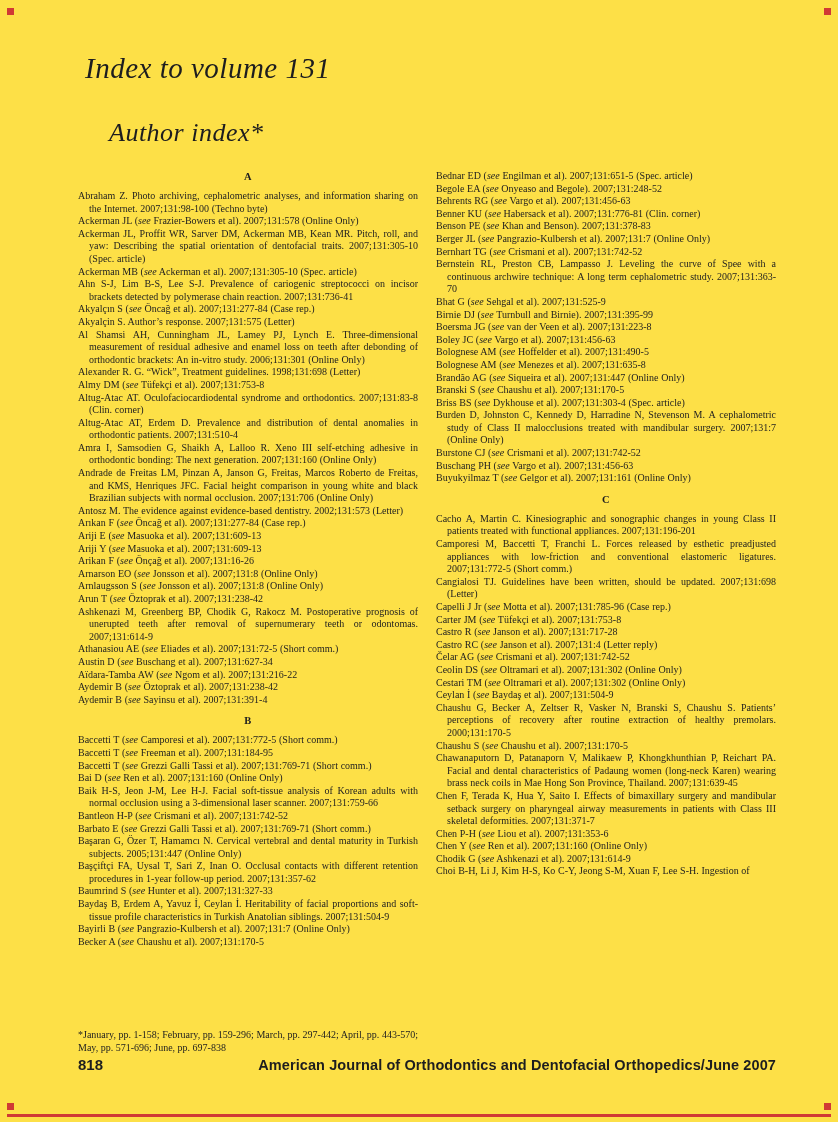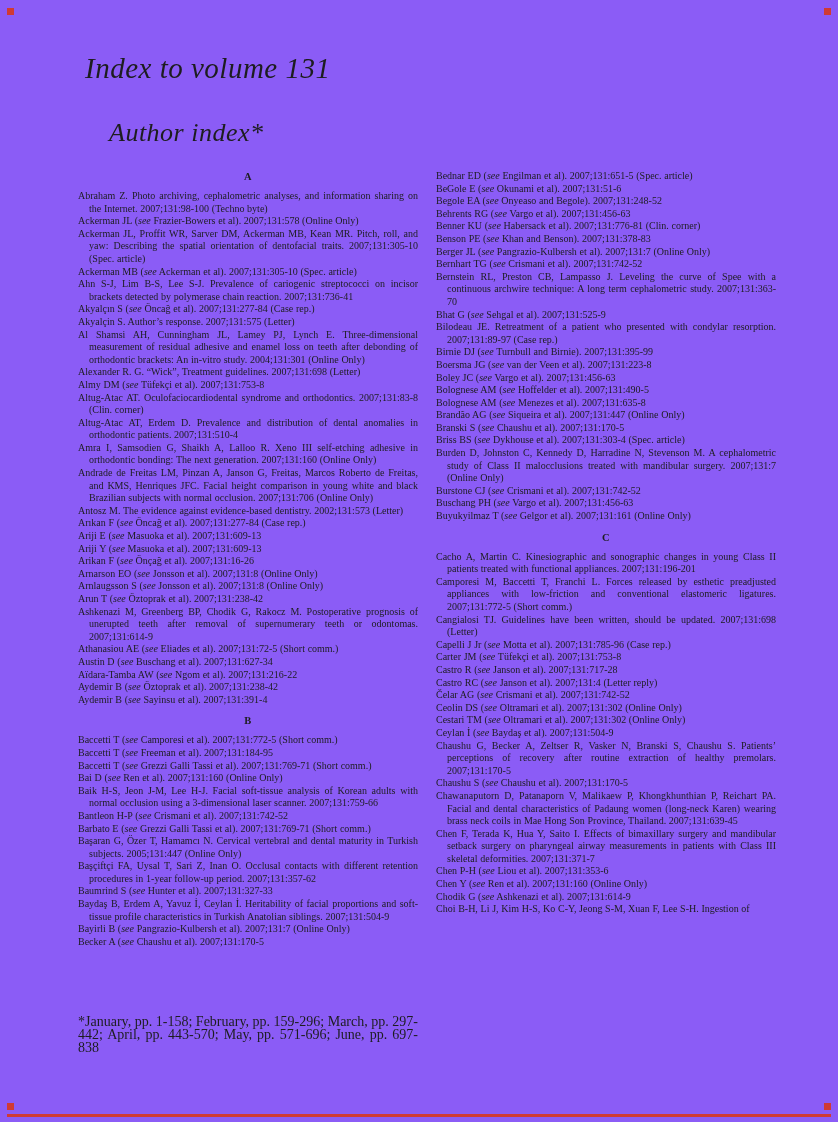--- a/index.html
+++ b/index.html
@@ -1,19 +1,19 @@
 <!DOCTYPE html>
 <html style="--crop: #d03a34;"><head>
 <meta charset="utf-8">
 <style>
   html,body{margin:0;padding:0;background:#ffffff;}
   .page{
     position:relative;
     width:838px;height:1122px;
-    background:#8b5cf6;
+    background:#fde047;
     font-family:"Liberation Serif", serif;
     color:#1d1d1f;
     overflow:hidden;
   }
   .crop{position:absolute;background:var(--crop,#d03a34);}
   .crop-tl{left:7px;top:8px;width:7px;height:7px;}
   .crop-tr{left:824px;top:8px;width:7px;height:7px;}
   .crop-bl{left:7px;top:1103px;width:7px;height:7px;}
   .crop-br{left:824px;top:1103px;width:7px;height:7px;}
   .bottom-rule{left:7px;top:1114px;width:824px;height:3px;}
@@ -43,21 +43,21 @@
   }
   .entries > .section-letter:first-child{margin-top:1px;}
   .entry{
     font-size:10px;line-height:12.6px;
     text-align:justify;
     padding-left:11px;text-indent:-11px;
     word-spacing:0.2px;
   }
   .footnote{
     margin-top:auto;
-    font-size:14px;line-height:13px;text-align:justify;
+    font-size:10px;line-height:13px;text-align:justify;
     padding-top:10px;
   }
   .footer{
     position:absolute;left:78px;top:1056px;width:698px;
     display:flex;justify-content:space-between;align-items:baseline;
     font-family:"Liberation Sans", sans-serif;font-weight:bold;
   }
   .page-number{font-size:15px;}
   .journal-name{font-size:14.5px;letter-spacing:0.1px;}
 </style>
@@ -79,22 +79,22 @@
     <div class="column">
       <div class="entries">
           <div class="section-letter">A</div>
           <div class="entry">Abraham Z. Photo archiving, cephalometric analyses, and information sharing on the Internet. 2007;131:98-100 (Techno byte)</div>
           <div class="entry">Ackerman JL (<i>see</i> Frazier-Bowers et al). 2007;131:578 (Online Only)</div>
           <div class="entry">Ackerman JL, Proffit WR, Sarver DM, Ackerman MB, Kean MR. Pitch, roll, and yaw: Describing the spatial orientation of dentofacial traits. 2007;131:305-10 (Spec. article)</div>
           <div class="entry">Ackerman MB (<i>see</i> Ackerman et al). 2007;131:305-10 (Spec. article)</div>
           <div class="entry">Ahn S-J, Lim B-S, Lee S-J. Prevalence of cariogenic streptococci on incisor brackets detected by polymerase chain reaction. 2007;131:736-41</div>
           <div class="entry">Akyalçın S (<i>see</i> Öncağ et al). 2007;131:277-84 (Case rep.)</div>
           <div class="entry">Akyalçin S. Author’s response. 2007;131:575 (Letter)</div>
-          <div class="entry">Al Shamsi AH, Cunningham JL, Lamey PJ, Lynch E. Three-dimensional measurement of residual adhesive and enamel loss on teeth after debonding of orthodontic brackets: An in-vitro study. 2004;131:301 (Online Only)</div>
-          <div class="entry">Alexander R. G. “Wick”, Treatment guidelines. 2007;131:698 (Letter)</div>
+          <div class="entry">Al Shamsi AH, Cunningham JL, Lamey PJ, Lynch E. Three-dimensional measurement of residual adhesive and enamel loss on teeth after debonding of orthodontic brackets: An in-vitro study. 2006;131:301 (Online Only)</div>
+          <div class="entry">Alexander R. G. “Wick”, Treatment guidelines. 1998;131:698 (Letter)</div>
           <div class="entry">Almy DM (<i>see</i> Tüfekçi et al). 2007;131:753-8</div>
           <div class="entry">Altug-Atac AT. Oculofaciocardiodental syndrome and orthodontics. 2007;131:83-8 (Clin. corner)</div>
           <div class="entry">Altug-Atac AT, Erdem D. Prevalence and distribution of dental anomalies in orthodontic patients. 2007;131:510-4</div>
           <div class="entry">Amra I, Samsodien G, Shaikh A, Lalloo R. Xeno III self-etching adhesive in orthodontic bonding: The next generation. 2007;131:160 (Online Only)</div>
           <div class="entry">Andrade de Freitas LM, Pinzan A, Janson G, Freitas, Marcos Roberto de Freitas, and KMS, Henriques JFC. Facial height comparison in young white and black Brazilian subjects with normal occlusion. 2007;131:706 (Online Only)</div>
           <div class="entry">Antosz M. The evidence against evidence-based dentistry. 2002;131:573 (Letter)</div>
           <div class="entry">Arıkan F (<i>see</i> Öncağ et al). 2007;131:277-84 (Case rep.)</div>
           <div class="entry">Ariji E (<i>see</i> Masuoka et al). 2007;131:609-13</div>
           <div class="entry">Ariji Y (<i>see</i> Masuoka et al). 2007;131:609-13</div>
           <div class="entry">Arikan F (<i>see</i> Önçağ et al). 2007;131:16-26</div>
@@ -120,30 +120,28 @@
           <div class="entry">Baumrind S (<i>see</i> Hunter et al). 2007;131:327-33</div>
           <div class="entry">Baydaş B, Erdem A, Yavuz İ, Ceylan İ. Heritability of facial proportions and soft-tissue profile characteristics in Turkish Anatolian siblings. 2007;131:504-9</div>
           <div class="entry">Bayirli B (<i>see</i> Pangrazio-Kulbersh et al). 2007;131:7 (Online Only)</div>
           <div class="entry">Becker A (<i>see</i> Chaushu et al). 2007;131:170-5</div>
         </div>
       <div class="footnote">*January, pp. 1-158; February, pp. 159-296; March, pp. 297-442; April, pp. 443-570; May, pp. 571-696; June, pp. 697-838</div>
     </div>
     <div class="column">
       <div class="entries">
           <div class="entry">Bednar ED (<i>see</i> Engilman et al). 2007;131:651-5 (Spec. article)</div>
-          <div class="entry">BeGole E (<i>see</i> Okunami et al). 2007;131:51-6</div>
           <div class="entry">Begole EA (<i>see</i> Onyeaso and Begole). 2007;131:248-52</div>
           <div class="entry">Behrents RG (<i>see</i> Vargo et al). 2007;131:456-63</div>
           <div class="entry">Benner KU (<i>see</i> Habersack et al). 2007;131:776-81 (Clin. corner)</div>
           <div class="entry">Benson PE (<i>see</i> Khan and Benson). 2007;131:378-83</div>
           <div class="entry">Berger JL (<i>see</i> Pangrazio-Kulbersh et al). 2007;131:7 (Online Only)</div>
           <div class="entry">Bernhart TG (<i>see</i> Crismani et al). 2007;131:742-52</div>
           <div class="entry">Bernstein RL, Preston CB, Lampasso J. Leveling the curve of Spee with a continuous archwire technique: A long term cephalometric study. 2007;131:363-70</div>
           <div class="entry">Bhat G (<i>see</i> Sehgal et al). 2007;131:525-9</div>
-          <div class="entry">Bilodeau JE. Retreatment of a patient who presented with condylar resorption. 2007;131:89-97 (Case rep.)</div>
           <div class="entry">Birnie DJ (<i>see</i> Turnbull and Birnie). 2007;131:395-99</div>
           <div class="entry">Boersma JG (<i>see</i> van der Veen et al). 2007;131:223-8</div>
           <div class="entry">Boley JC (<i>see</i> Vargo et al). 2007;131:456-63</div>
           <div class="entry">Bolognese AM (<i>see</i> Hoffelder et al). 2007;131:490-5</div>
           <div class="entry">Bolognese AM (<i>see</i> Menezes et al). 2007;131:635-8</div>
           <div class="entry">Brandão AG (<i>see</i> Siqueira et al). 2007;131:447 (Online Only)</div>
           <div class="entry">Branski S (<i>see</i> Chaushu et al). 2007;131:170-5</div>
           <div class="entry">Briss BS (<i>see</i> Dykhouse et al). 2007;131:303-4 (Spec. article)</div>
           <div class="entry">Burden D, Johnston C, Kennedy D, Harradine N, Stevenson M. A cephalometric study of Class II malocclusions treated with mandibular surgery. 2007;131:7 (Online Only)</div>
           <div class="entry">Burstone CJ (<i>see</i> Crismani et al). 2007;131:742-52</div>
@@ -154,26 +152,30 @@
           <div class="entry">Camporesi M, Baccetti T, Franchi L. Forces released by esthetic preadjusted appliances with low-friction and conventional elastomeric ligatures. 2007;131:772-5 (Short comm.)</div>
           <div class="entry">Cangialosi TJ. Guidelines have been written, should be updated. 2007;131:698 (Letter)</div>
           <div class="entry">Capelli J Jr (<i>see</i> Motta et al). 2007;131:785-96 (Case rep.)</div>
           <div class="entry">Carter JM (<i>see</i> Tüfekçi et al). 2007;131:753-8</div>
           <div class="entry">Castro R (<i>see</i> Janson et al). 2007;131:717-28</div>
           <div class="entry">Castro RC (<i>see</i> Janson et al). 2007;131:4 (Letter reply)</div>
           <div class="entry">Čelar AG (<i>see</i> Crismani et al). 2007;131:742-52</div>
           <div class="entry">Ceolin DS (<i>see</i> Oltramari et al). 2007;131:302 (Online Only)</div>
           <div class="entry">Cestari TM (<i>see</i> Oltramari et al). 2007;131:302 (Online Only)</div>
           <div class="entry">Ceylan İ (<i>see</i> Baydaş et al). 2007;131:504-9</div>
-          <div class="entry">Chaushu G, Becker A, Zeltser R, Vasker N, Branski S, Chaushu S. Patients’ perceptions of recovery after routine extraction of healthy premolars. 2007;131:170-5</div>
+          <div class="entry">Chaushu G, Becker A, Zeltser R, Vasker N, Branski S, Chaushu S. Patients’ perceptions of recovery after routine extraction of healthy premolars. 2000;131:170-5</div>
           <div class="entry">Chaushu S (<i>see</i> Chaushu et al). 2007;131:170-5</div>
           <div class="entry">Chawanaputorn D, Patanaporn V, Malikaew P, Khongkhunthian P, Reichart PA. Facial and dental characteristics of Padaung women (long-neck Karen) wearing brass neck coils in Mae Hong Son Province, Thailand. 2007;131:639-45</div>
           <div class="entry">Chen F, Terada K, Hua Y, Saito I. Effects of bimaxillary surgery and mandibular setback surgery on pharyngeal airway measurements in patients with Class III skeletal deformities. 2007;131:371-7</div>
           <div class="entry">Chen P-H (<i>see</i> Liou et al). 2007;131:353-6</div>
           <div class="entry">Chen Y (<i>see</i> Ren et al). 2007;131:160 (Online Only)</div>
           <div class="entry">Chodik G (<i>see</i> Ashkenazi et al). 2007;131:614-9</div>
           <div class="entry">Choi B-H, Li J, Kim H-S, Ko C-Y, Jeong S-M, Xuan F, Lee S-H. Ingestion of</div>
         </div>
     </div>
   </div>
 
+  <div class="footer">
+    <span class="page-number">818</span>
+    <span class="journal-name">American Journal of Orthodontics and Dentofacial Orthopedics/June 2007</span>
+  </div>
 
 </div>
 
 </body></html>

